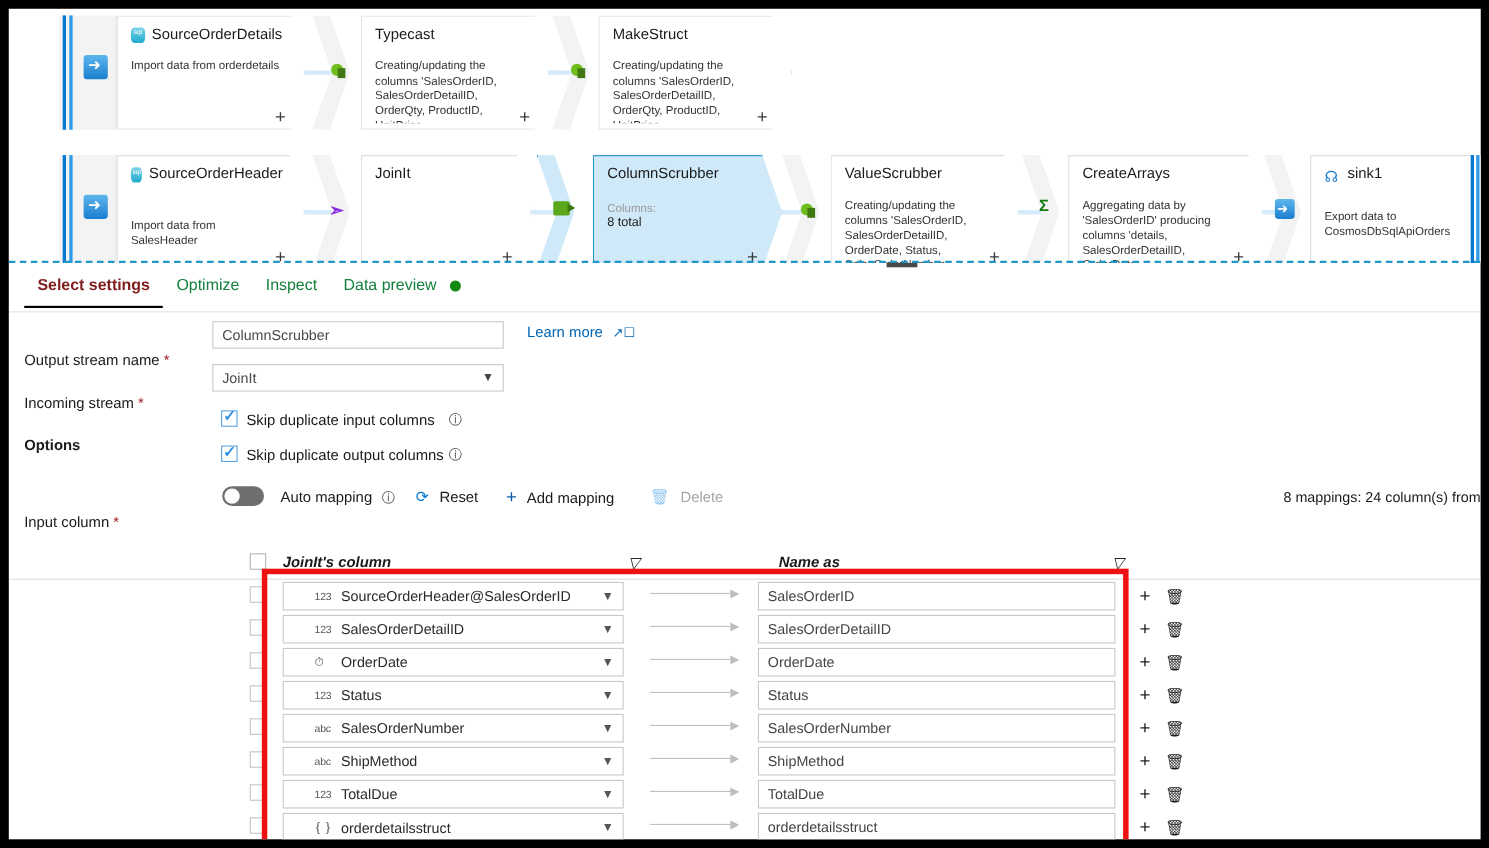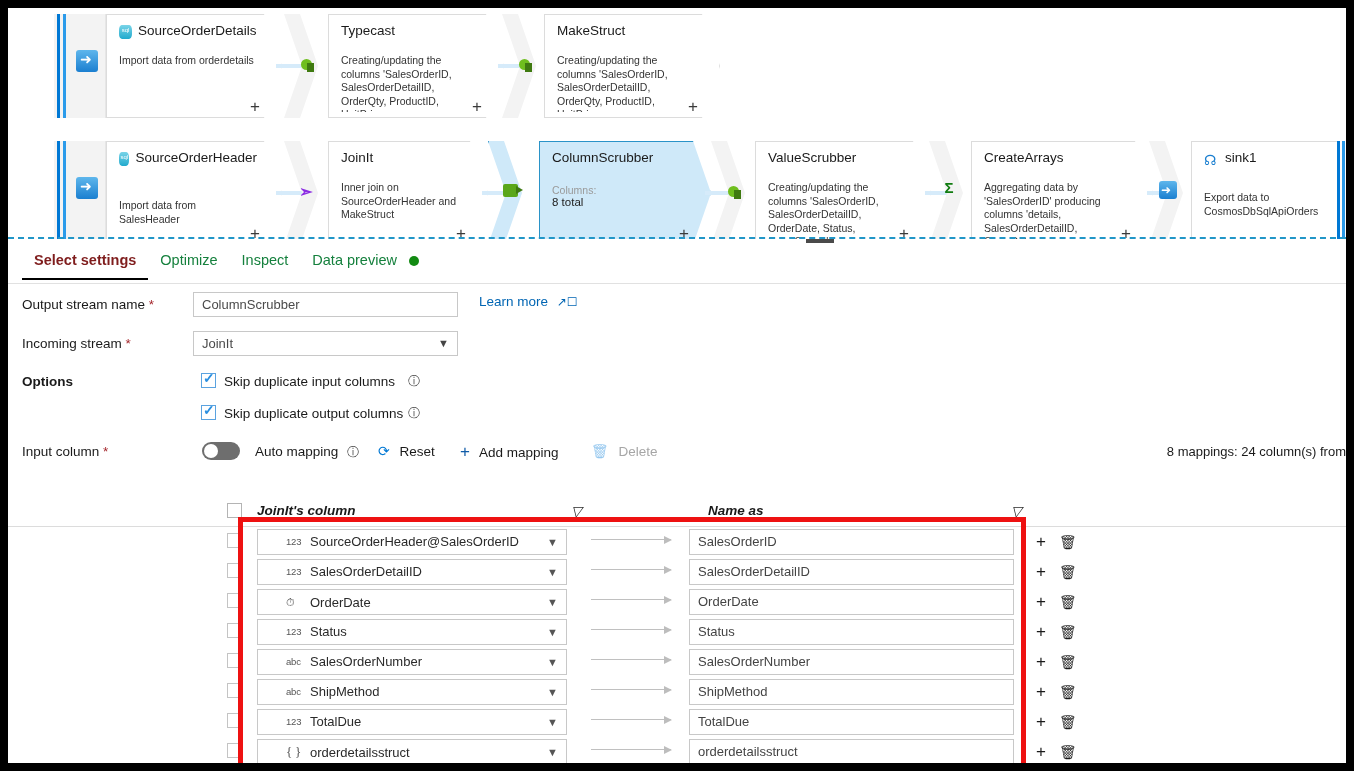--- a/index.html
+++ b/index.html
@@ -160,21 +160,21 @@
   .tab .dot {
     display: inline-block; width: 10px; height: 10px; border-radius: 50%;
     background: #128a12; margin-left: 8px; vertical-align: middle;
   }
 
   
   #form { position: absolute; left: 0; top: 277px; width: 1338px; }
   .frow { position: relative; height: 39px; }
   .flabel {
     position: absolute; left: 14px; font-size: 13.5px; color: #1a1a1a;
-    line-height: 39px; white-space: nowrap;
+    line-height: 39px; white-space: nowrap; margin-top: 23px;
   }
   .flabel.bold { font-weight: bold; }
   .req { color: #a4262c; }
   .finput {
     position: absolute; left: 185px; top: 7px;
     width: 265px; height: 25px;
     border: 1px solid #c8c8c8; background: #fff;
     font-size: 13px; color: #4a4a4a; padding: 0 8px;
     font-family: "Liberation Sans", sans-serif;
   }
@@ -370,21 +370,20 @@
         </div>
 
         <div class="connline" style="left:268px; width:36px;"></div>
         <div class="conn" style="left:276px;"></div>
         <div class="opicon joinicon" style="left:288px;">➣</div>
 
         <div class="node" style="left:320px; width:160px;">
           <div class="ntitle">
             <span>JoinIt</span>
           </div>
-          <div class="ndesc">Inner join on SourceOrderHeader and MakeStruct</div>
           <div class="plus">+</div>
         </div>
 
         <div class="connline" style="left:474px; width:36px;"></div>
         <div class="conn selected" style="left:480px; border-left:1px solid #2a93c8;"></div>
         <div class="opicon" style="left:492px;"><span class="greenarrow"></span></div>
 
         <div class="node selected" style="left:531px; width:172px; border:1px solid #2a93c8;">
           <div class="ntitle">
             <span>ColumnScrubber</span>

